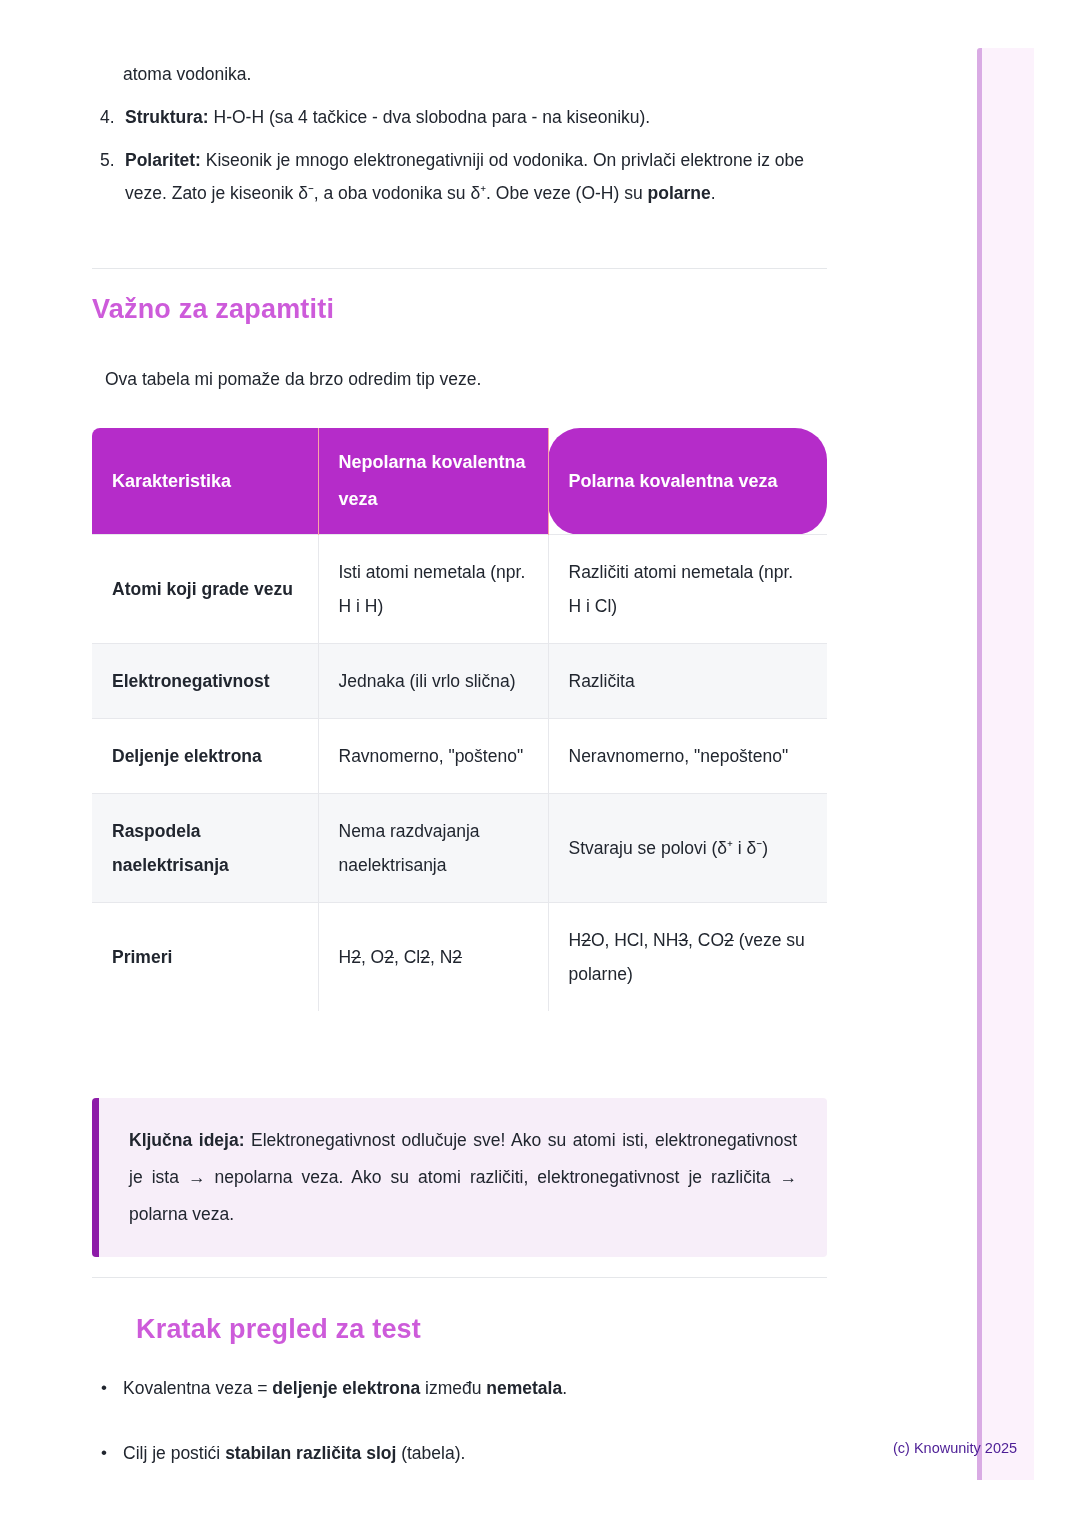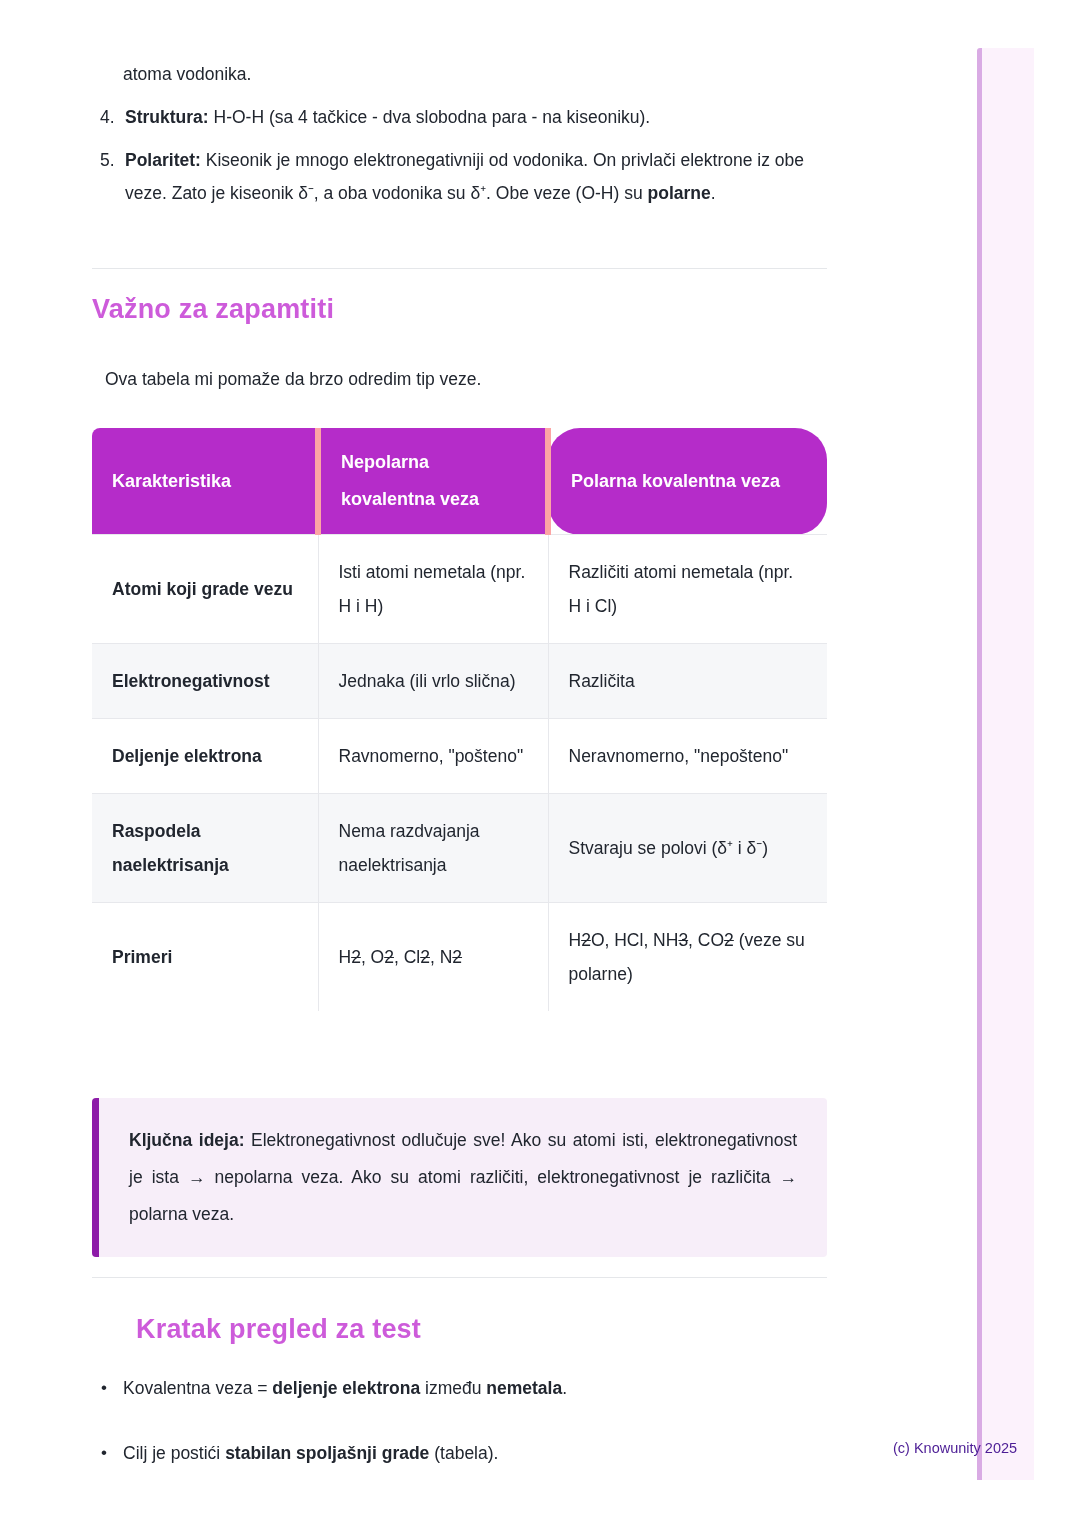--- a/index.html
+++ b/index.html
@@ -57,21 +57,21 @@
   .table-wrap {
     position: absolute; left: 92px; top: 428px; width: 735px;
     border-radius: 8px; overflow: hidden;
   }
   table { border-collapse: collapse; width: 735px; table-layout: fixed; }
   col.c1 { width: 226px; } col.c2 { width: 230px; } col.c3 { width: 279px; }
   th {
     background: #b52cc9; color: #ffffff;
     font-size: 18px; font-weight: 700; text-align: left;
     padding: 16px 20px; line-height: 37px; vertical-align: middle;
-    border-right: 6px solid #fca5a5;
+    border-right: 1px solid #fca5a5;
   }
   th:last-child { border-right: none; border-radius: 32px; }
   td {
     font-size: 17.5px; line-height: 34px; vertical-align: middle;
     padding: 20px 20px; border: 1px solid #e7e8ec;
     background: #ffffff;
   }
   tbody tr:nth-child(even) td { background: #f6f7f9; }
   td.row-label { font-weight: 700; }
   tbody tr td:first-child { border-left: none; }
@@ -184,18 +184,18 @@
 
   <h1 class="section-title h2">Kratak pregled za test</h1>
 
   <div class="bullet bullet1">
     <span class="dot">•</span>
     <span><span>Kovalentna veza = </span><span class="bold">deljenje elektrona</span><span> između </span><span class="bold">nemetala</span><span>.</span></span>
   </div>
 
   <div class="bullet bullet2">
     <span class="dot">•</span>
-    <span><span>Cilj je postići </span><span class="bold">stabilan spoljašnji grade</span><span> (tabela).</span></span>
+    <span><span>Cilj je postići </span><span class="bold">stabilan različita sloj</span><span> (tabela).</span></span>
   </div>
 
   <div class="copyright">(c) Knowunity 2025</div>
 
 </div>
 
 </body></html>

